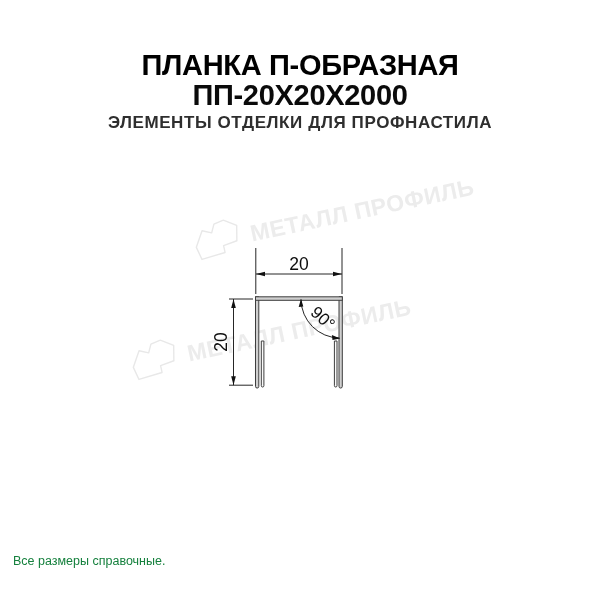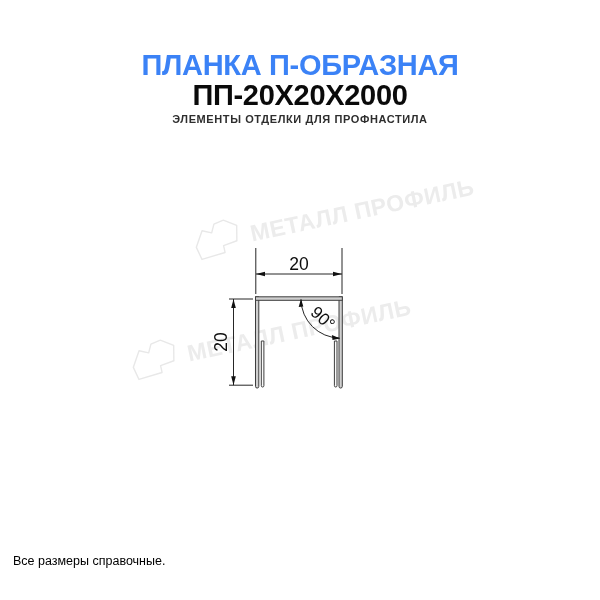--- a/index.html
+++ b/index.html
@@ -2,44 +2,44 @@
 <html><head>
 <meta charset="utf-8">
 <style>
   html,body{margin:0;padding:0;}
   body{width:600px;height:600px;background:#ffffff;font-family:"Liberation Sans",sans-serif;}
   .page{position:relative;width:600px;height:600px;background:#fff;overflow:hidden;}
 
   
   .title-block{position:absolute;left:0;top:0;width:600px;text-align:center;z-index:3;}
   .title-line1{position:absolute;left:0;top:49px;width:600px;font-size:29px;font-weight:bold;
-               color:#3b82f6;letter-spacing:-0.3px;}
+               color:#000000;letter-spacing:-0.3px;}
   .title-line2{position:absolute;left:0;top:79px;width:600px;font-size:29px;font-weight:bold;
                color:#0a0a0a;letter-spacing:-0.3px;text-align:center;}
-  .subtitle{position:absolute;left:0;top:113px;width:600px;font-size:11px;font-weight:bold;
+  .subtitle{position:absolute;left:0;top:113px;width:600px;font-size:17px;font-weight:bold;
             color:#2e2e2e;letter-spacing:0.6px;}
 
   
   .watermark{position:absolute;display:flex;align-items:center;gap:9px;z-index:1;
              transform:rotate(-12deg);transform-origin:left center;white-space:nowrap;}
   .watermark .wm-text{font-size:23px;font-weight:bold;color:#ececec;letter-spacing:0.5px;}
   .wm-1{left:193px;top:226px;height:40px;}
   .wm-2{left:130px;top:346px;height:40px;}
   .wm-logo{display:block;}
 
   
   .drawing-svg{position:absolute;left:0;top:0;z-index:2;}
   .metal{stroke:#3d3d3d;stroke-width:1;}
   .dimline{stroke:#262626;stroke-width:1;fill:none;}
   .arrow{fill:#111;stroke:none;}
   .dimtext{fill:#0d0d0d;font-family:"Liberation Sans",sans-serif;}
 
   
   .footer{position:absolute;left:13px;top:553px;z-index:3;font-size:12.5px;line-height:16.5px;
-          color:#000000;}
+          color:#15803d;}
 </style>
 </head>
 <body>
 
 <div class="page">
 
   <div class="watermark wm-1">
     <svg class="wm-logo" width="50" height="40" viewBox="0 0 50 40">
       <path d="M 3,22 L 12,7 L 21,11 L 25,3 L 35,1 L 47,9 L 44,24 L 30,26 L 30,33 L 6,35 Z" fill="none" stroke="#e8e8e8" stroke-width="1.4" stroke-linejoin="round"></path>
     </svg>

